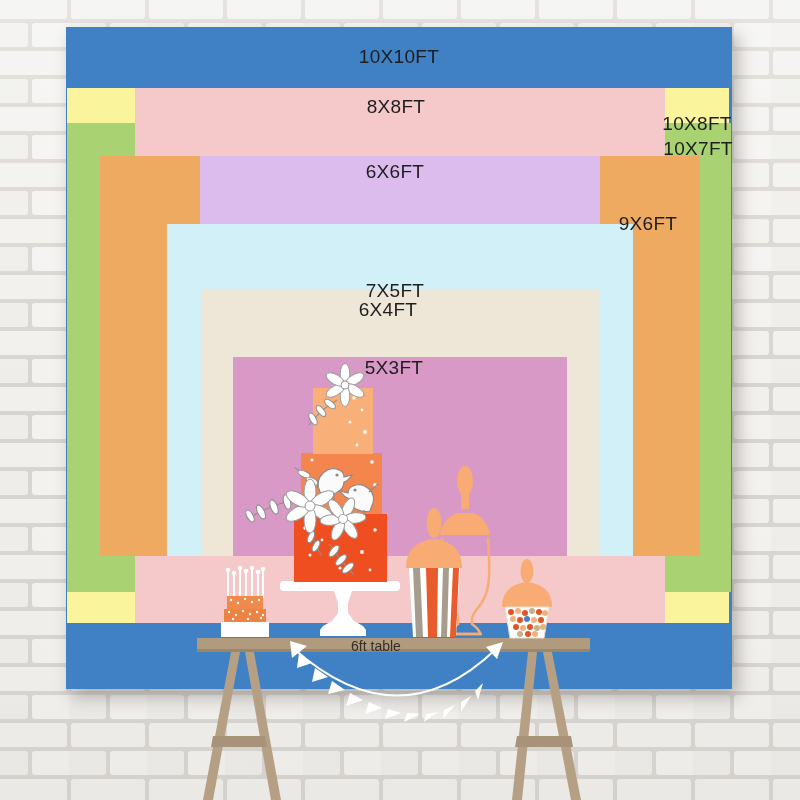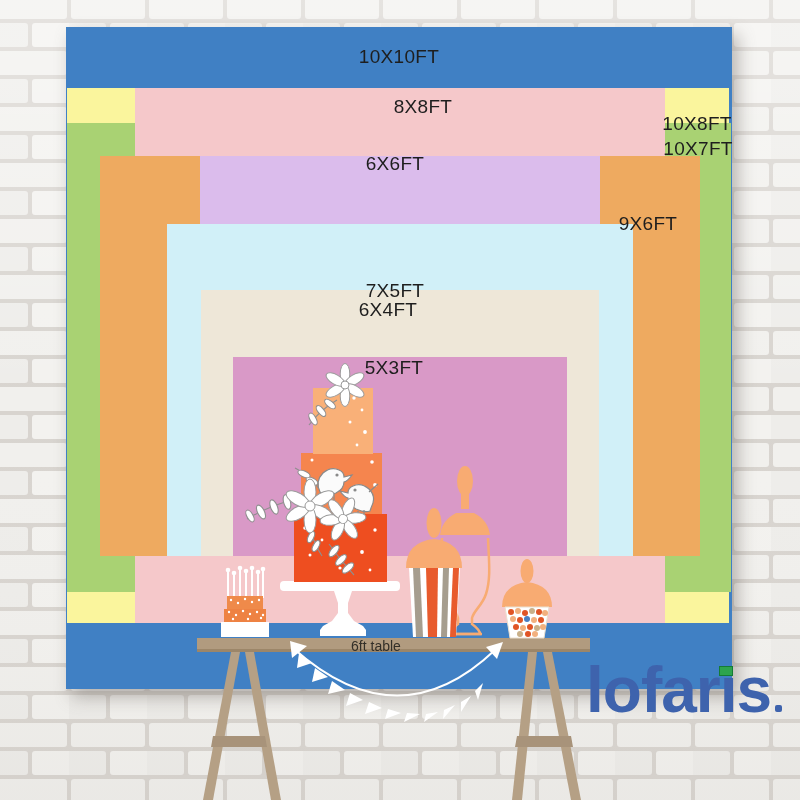--- a/index.html
+++ b/index.html
@@ -16,23 +16,23 @@
   #r5{left:200px;top:156px;width:400px;height:400px;}
   #r6{left:167px;top:224px;width:466px;height:332px;}
   #r7{left:201px;top:290px;width:398px;height:266px;}
   #r8{left:233px;top:357px;width:334px;height:199px;}
   .scene{position:absolute;left:0;top:0;}
   .lbl{position:absolute;transform:translate(-50%,-50%);font-size:19px;
        letter-spacing:.3px;color:#1e1e1e;white-space:nowrap;}
   #sl0{left:399px;top:57px;}
   #sl1{left:697px;top:105px;margin-top:19px;}
   #sl2{left:698px;top:141px;margin-top:8px;}
-  #sl3{left:423px;top:107px;}
+  #sl3{left:396px;top:107px;}
   #sl4{left:648px;top:183px;margin-top:41px;}
-  #sl5{left:395px;top:164px;}
+  #sl5{left:395px;top:172px;}
   #sl6{left:395px;top:255px;margin-top:36px;}
   #sl7{left:388px;top:310px;}
   #sl8{left:394px;top:368px;}
   #tlbl{position:absolute;left:376px;top:646px;transform:translate(-50%,-50%);
         font-size:14px;color:#332f28;white-space:nowrap;}
   .logo{position:absolute;left:586px;top:658px;font-weight:bold;font-size:64px;
         line-height:1;letter-spacing:-1px;white-space:nowrap;}
   .i-wrap{position:relative;display:inline-block;}
   .green-dot{position:absolute;left:-1px;top:8px;width:14px;height:10px;
              border:1px solid #157c35;box-sizing:border-box;}
@@ -299,17 +299,14 @@
   <div class="lbl" id="sl2">10X7FT</div>
   <div class="lbl" id="sl3">8X8FT</div>
   <div class="lbl" id="sl4">9X6FT</div>
   <div class="lbl" id="sl5">6X6FT</div>
   <div class="lbl" id="sl6">7X5FT</div>
   <div class="lbl" id="sl7">6X4FT</div>
   <div class="lbl" id="sl8">5X3FT</div>
 
   <div id="tlbl">6ft table</div>
 
-  <div class="logo" style="color: rgb(62, 99, 173);">
-    <span>lofar</span><span class="i-wrap"><span>ı</span><span class="green-dot" style="background-color: rgb(45, 164, 78);"></span></span><span>s</span><span class="logo-dot" style="background-color: rgb(62, 99, 173);"></span>
-  </div>
 
 </div>
 
 </body></html>

